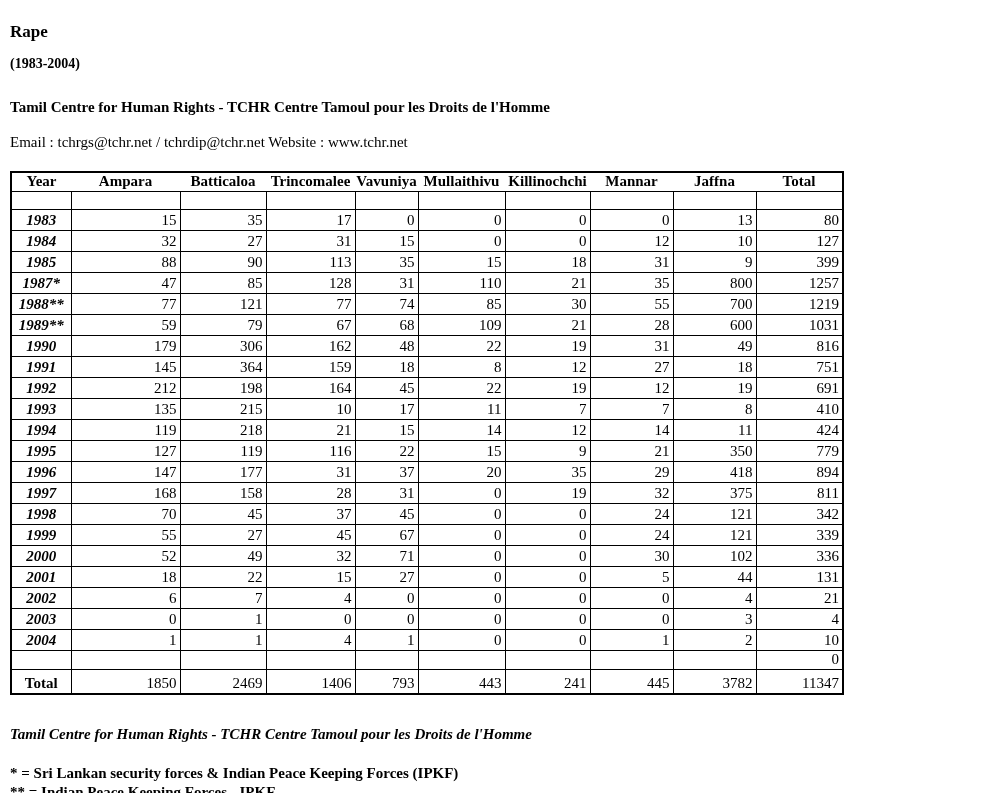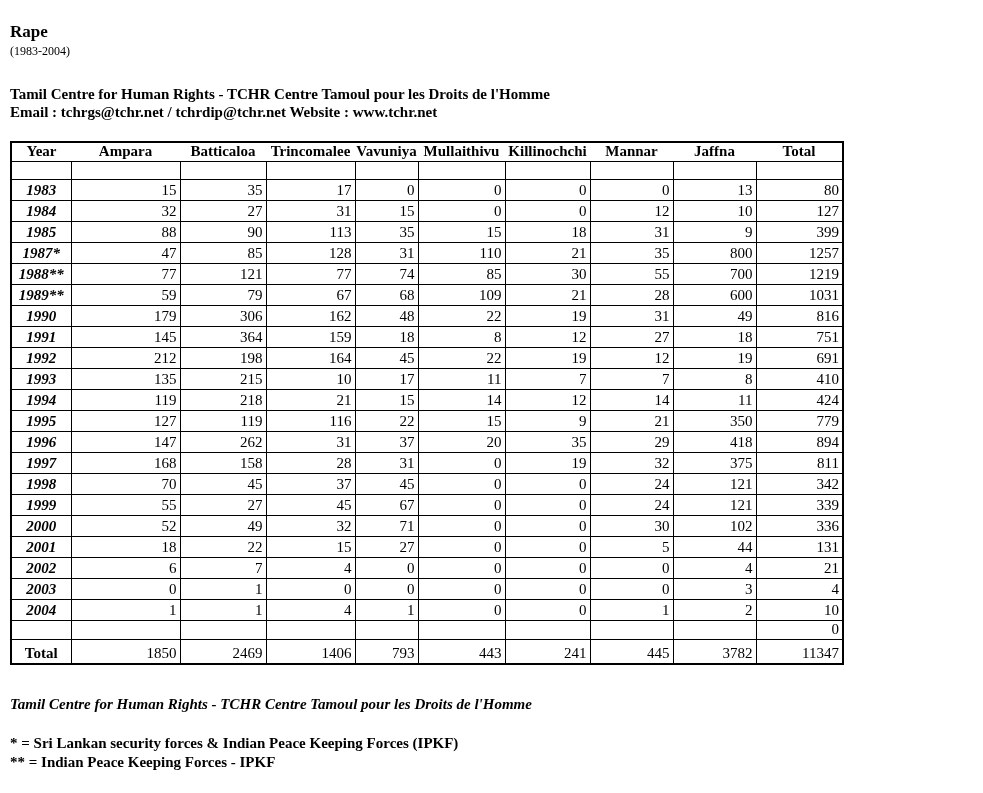--- a/index.html
+++ b/index.html
@@ -16,34 +16,35 @@
   }
   .page {
     padding: 21px 10px 0 10px;
   }
   .doc-title {
     font-size: 17px;
     font-weight: bold;
     line-height: 21px;
   }
   .doc-subtitle {
-    font-size: 12px;
-    font-weight: normal;
+    font-size: 14px;
+    font-weight: bold;
     line-height: 18px;
+    margin-top: 13px;
   }
   .org-line {
     margin-top: 25px;
     font-size: 15px;
     font-weight: bold;
     line-height: 18px;
   }
   .contact-line {
-    margin-top: 0;
+    margin-top: 17px;
     font-size: 15px;
-    font-weight: bold;
+    font-weight: normal;
     line-height: 18px;
   }
   table.stats {
     border-collapse: collapse;
     table-layout: fixed;
     width: 833px;
     margin-top: 20px;
     border: 2px solid #000000;
     padding-left: 8px;
   }
@@ -292,21 +293,21 @@
           <td class="num-cell">22</td>
           <td class="num-cell">15</td>
           <td class="num-cell">9</td>
           <td class="num-cell">21</td>
           <td class="num-cell">350</td>
           <td class="num-cell">779</td>
         </tr>
         <tr>
           <td class="year-cell">1996</td>
           <td class="num-cell">147</td>
-          <td class="num-cell">262</td>
+          <td class="num-cell">177</td>
           <td class="num-cell">31</td>
           <td class="num-cell">37</td>
           <td class="num-cell">20</td>
           <td class="num-cell">35</td>
           <td class="num-cell">29</td>
           <td class="num-cell">418</td>
           <td class="num-cell">894</td>
         </tr>
         <tr>
           <td class="year-cell">1997</td>

